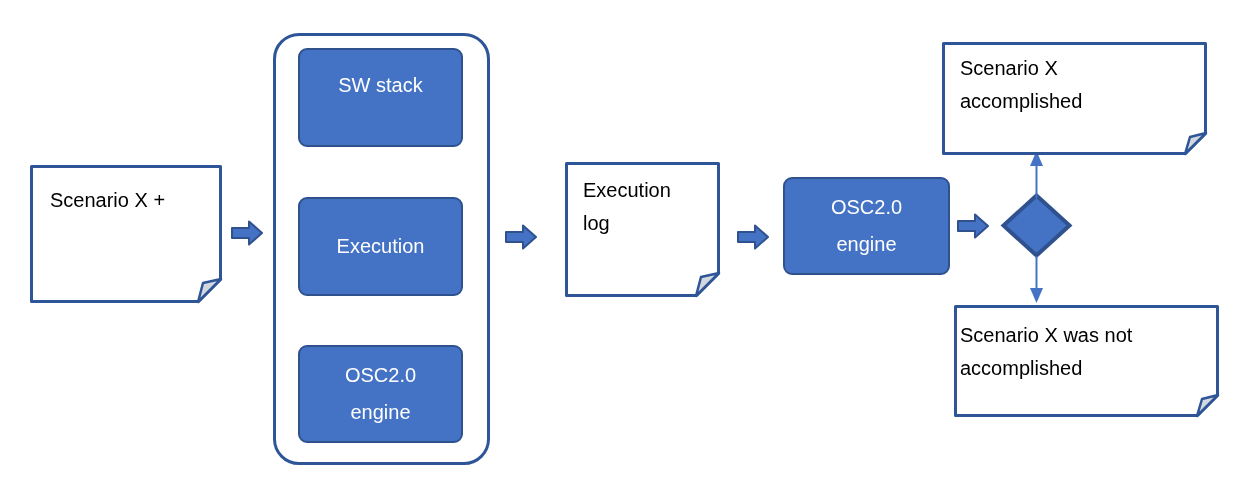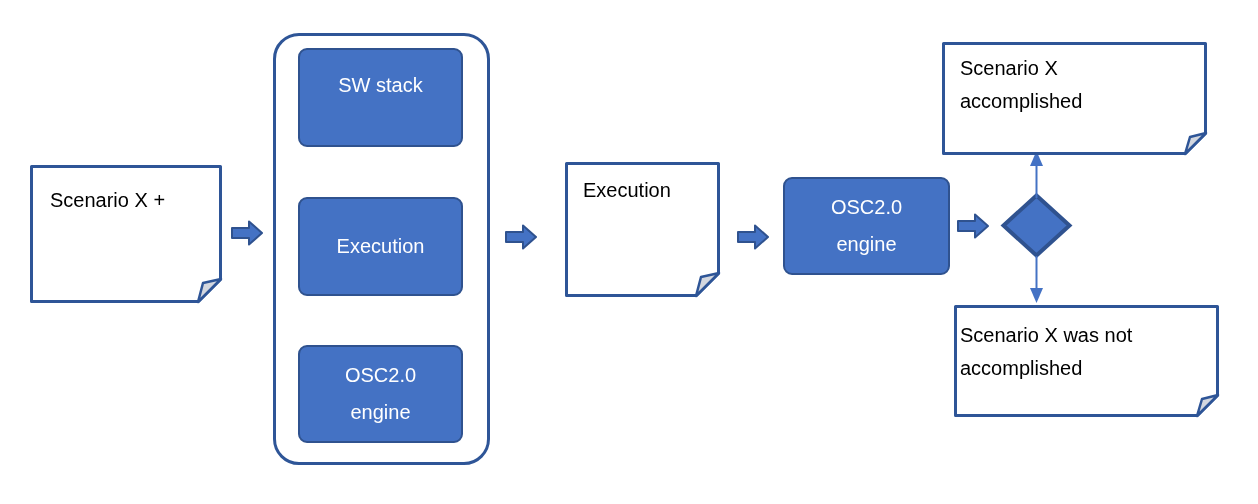--- a/index.html
+++ b/index.html
@@ -126,20 +126,21 @@
     <path class="block-arrow" d="M2,10 H19 V3.5 L32,15 L19,26.5 V20 H2 Z"></path>
   </svg>
 
   <div class="note" style="left:565px; top:162px; width:155px; height:135px;">
     <svg width="155" height="135">
       <path class="note-outline" d="M1.5,1.5 H153.5 V111.5 L131.5,133.5 H1.5 Z"></path>
       <path class="note-fold" d="M131,134 L154,111 L136,115 Z"></path>
     </svg>
     <div class="note-text" style="padding:12px 0 0 18px;">
       <div>Execution</div>
+      <div>log</div>
     </div>
   </div>
 
   <svg class="abs" style="left:736px; top:222px;" width="34" height="30">
     <path class="block-arrow" d="M2,10 H19 V3.5 L32,15 L19,26.5 V20 H2 Z"></path>
   </svg>
 
   <div class="box" style="left:783px; top:177px; width:167px; height:98px;">
     <div>OSC2.0</div>
     <div>engine</div>

